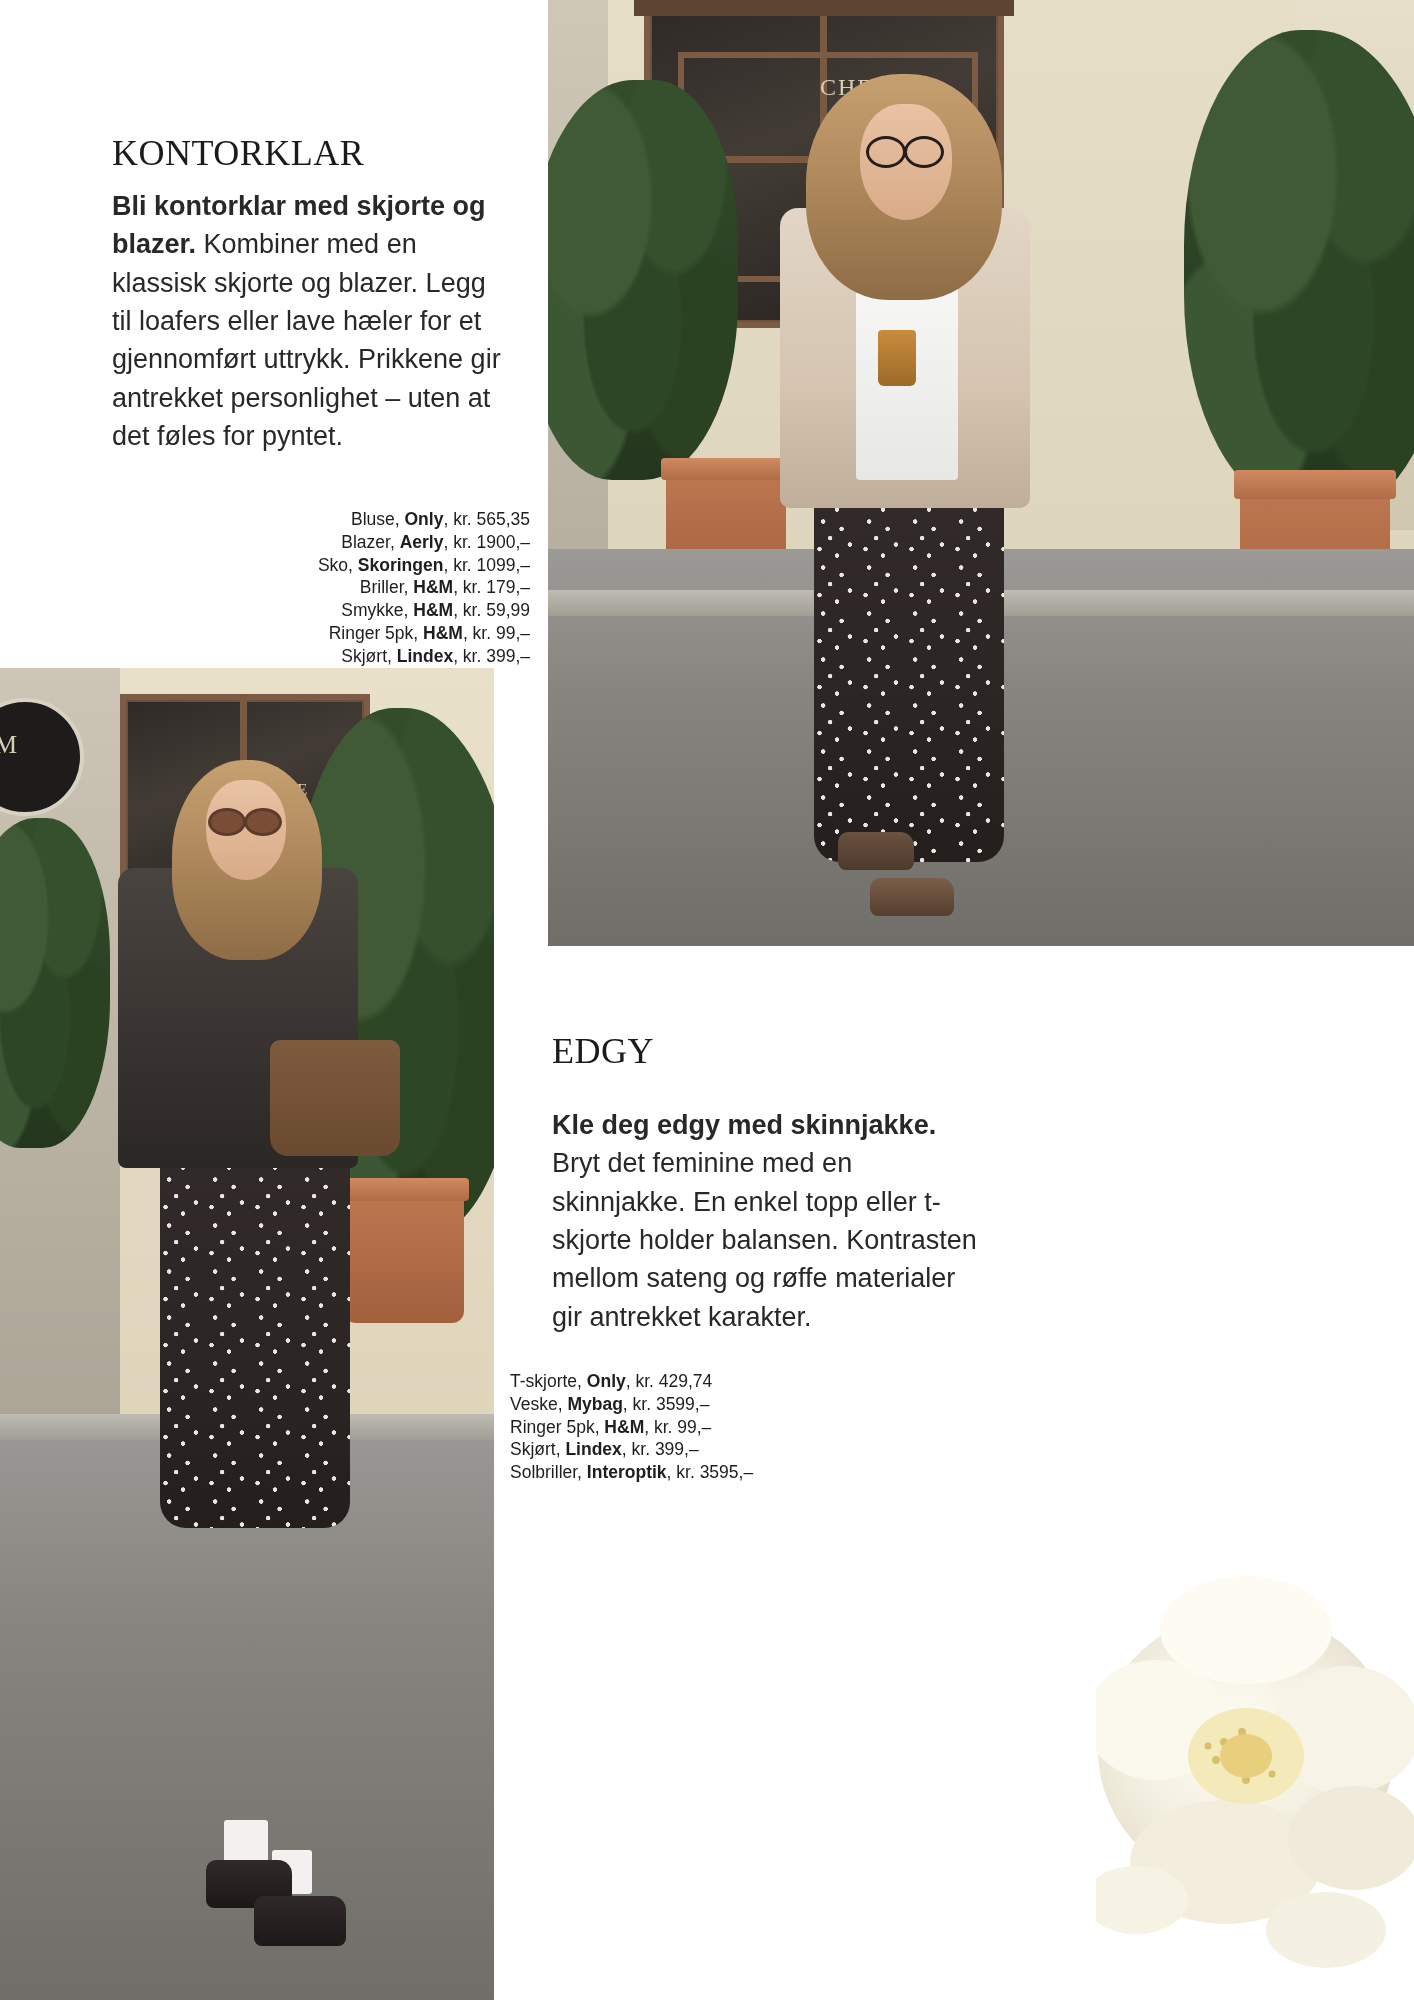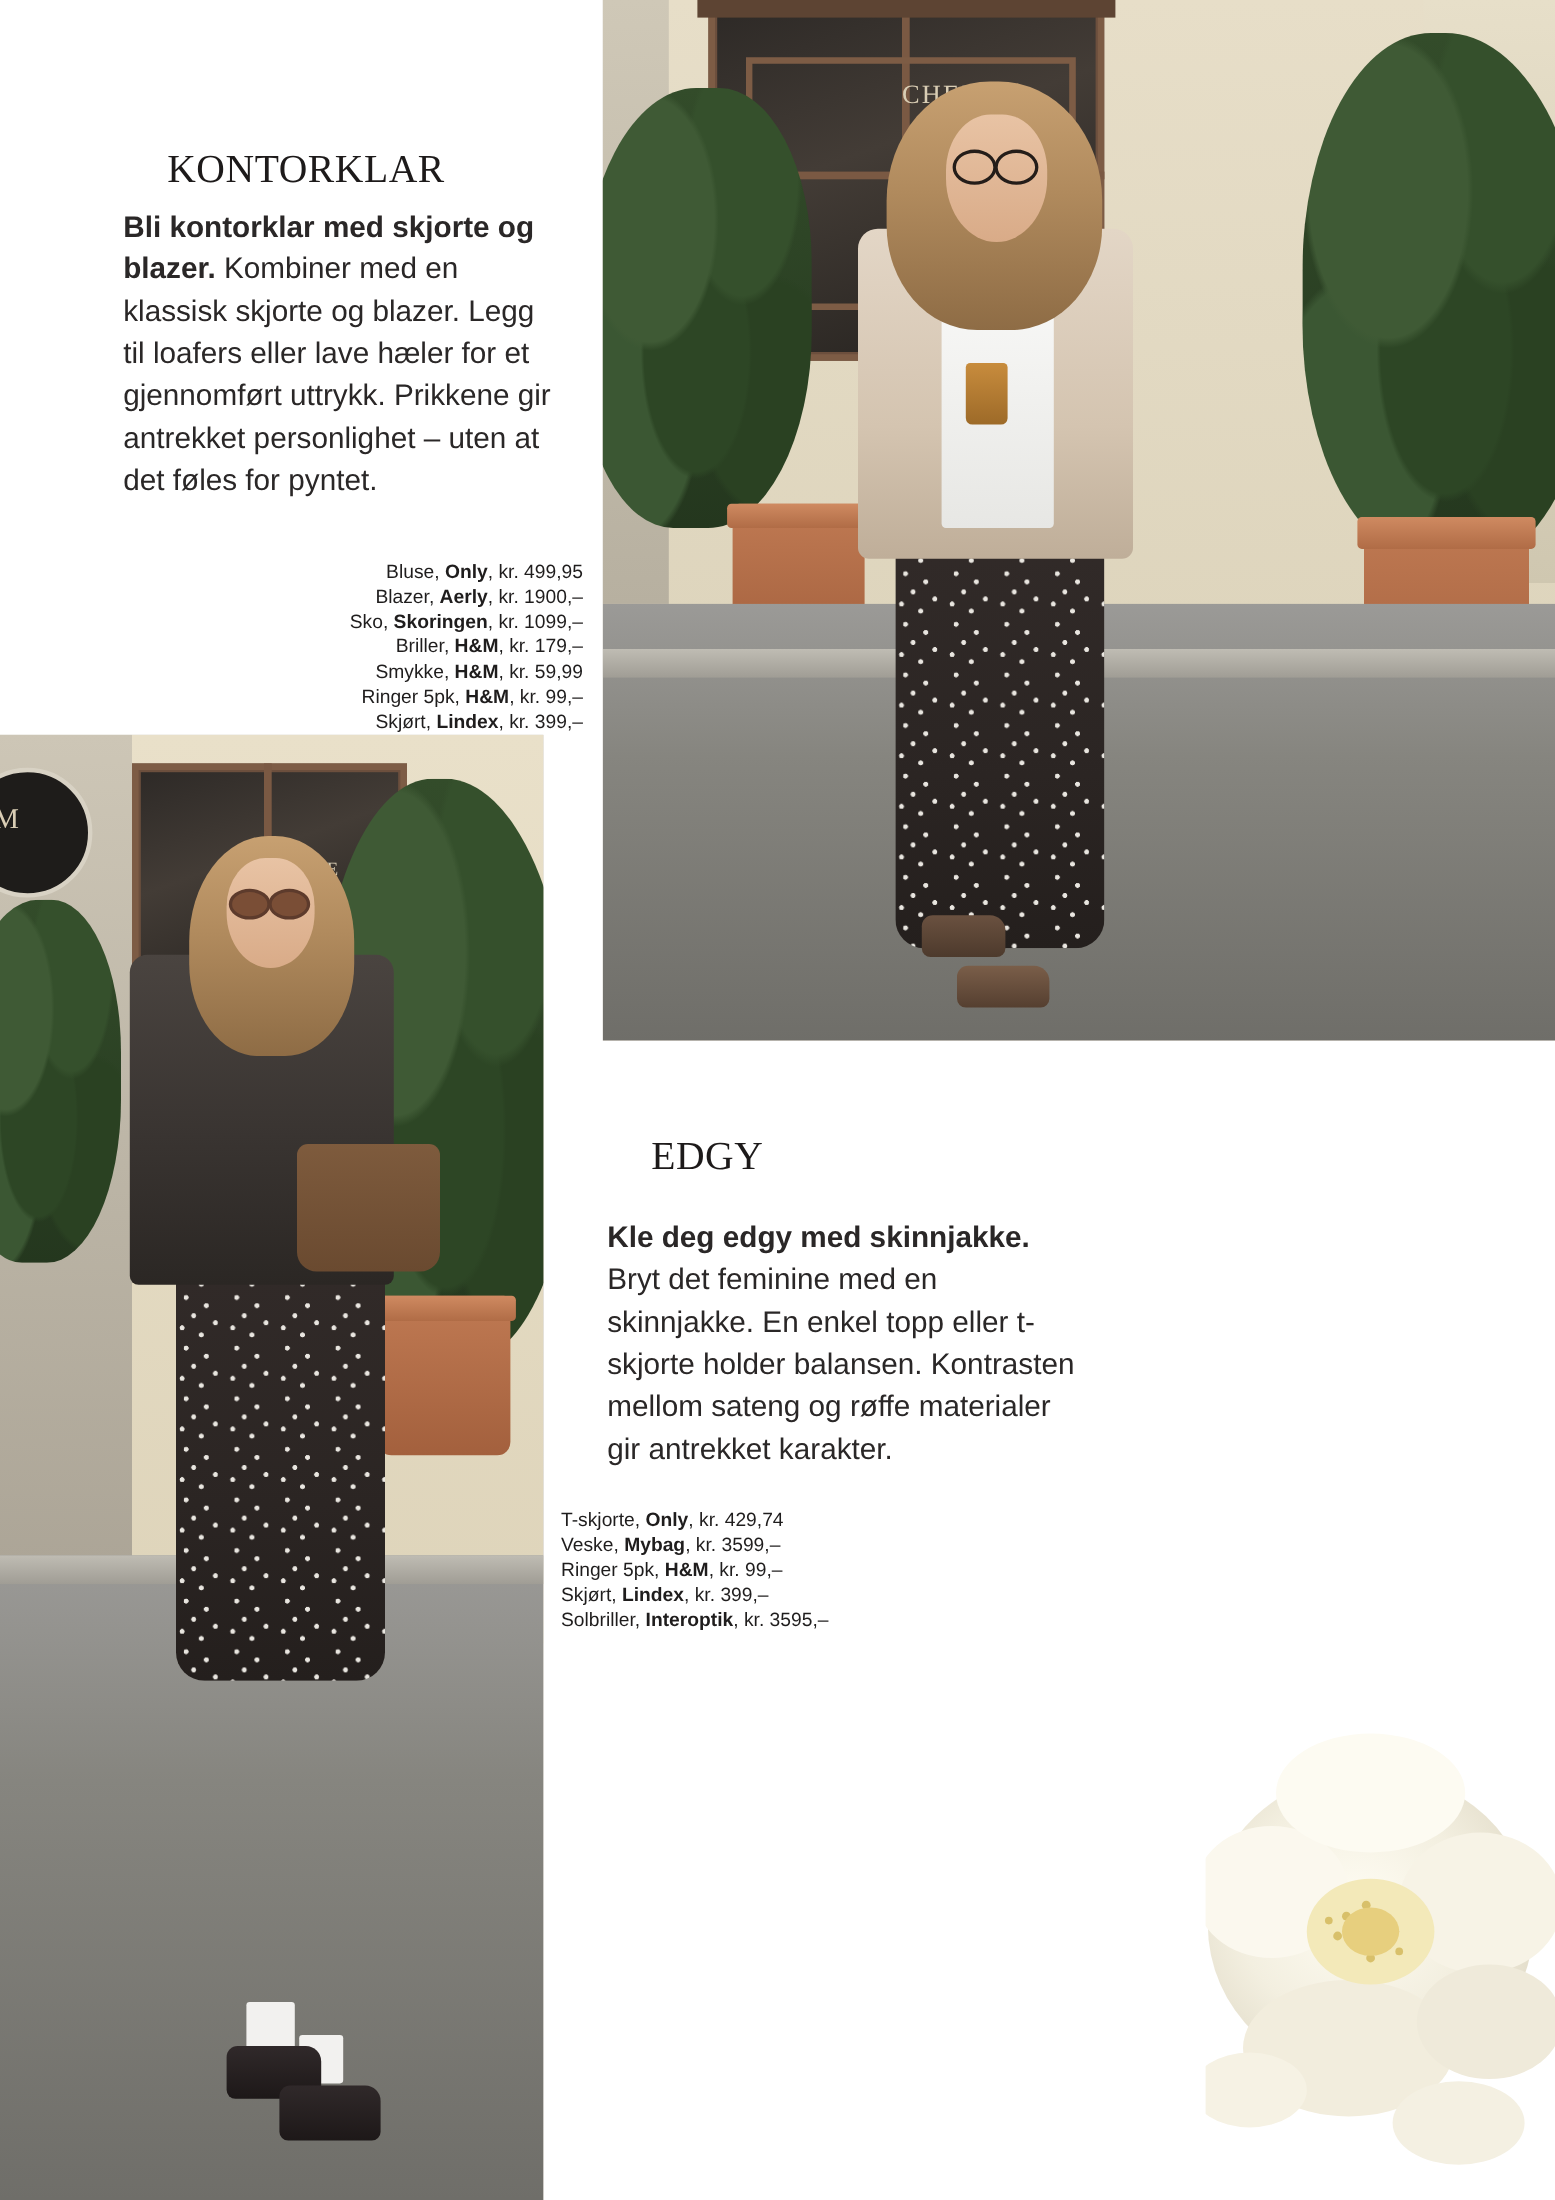--- a/index.html
+++ b/index.html
@@ -18,21 +18,20 @@
 
   
   .abs { position: absolute; }
 
   
   .section-title {
     font-family: "Liberation Serif", serif;
     font-weight: 400;
     letter-spacing: 0.5px;
     color: #1d1a1a;
-    margin-left: 40px;
   }
 
   .body-copy {
     font-family: "Liberation Sans", sans-serif;
     font-weight: 300;
     color: #2a2727;
   }
   .body-copy b {
     font-weight: 700;
   }
@@ -312,21 +311,21 @@
   </g>
 </svg>
 
 <h2 class="section-title abs" id="kontorklar-title">KONTORKLAR</h2>
 
 <p class="body-copy abs" id="kontorklar-body">
   <b>Bli kontorklar med skjorte og blazer.</b><span> Kombiner med en klassisk skjorte og blazer. Legg til loafers eller lave hæler for et gjennomført uttrykk. Prikkene gir antrekket personlighet – uten at det føles for pyntet.</span>
 </p>
 
 <div class="credits abs" id="kontorklar-credits">
-  <div><span>Bluse, </span><span class="brand">Only</span><span>, kr. 499,95</span></div>
+  <div><span>Bluse, </span><span class="brand">Only</span><span>, kr. 565,35</span></div>
   <div><span>Blazer, </span><span class="brand">Aerly</span><span>, kr. 1900,–</span></div>
   <div><span>Sko, </span><span class="brand">Skoringen</span><span>, kr. 1099,–</span></div>
   <div><span>Briller, </span><span class="brand">H&amp;M</span><span>, kr. 179,–</span></div>
   <div><span>Smykke, </span><span class="brand">H&amp;M</span><span>, kr. 59,99</span></div>
   <div><span>Ringer 5pk, </span><span class="brand">H&amp;M</span><span>, kr. 99,–</span></div>
   <div><span>Skjørt, </span><span class="brand">Lindex</span><span>, kr. 399,–</span></div>
 </div>
 
 <h2 class="section-title abs" id="edgy-title">EDGY</h2>
 

